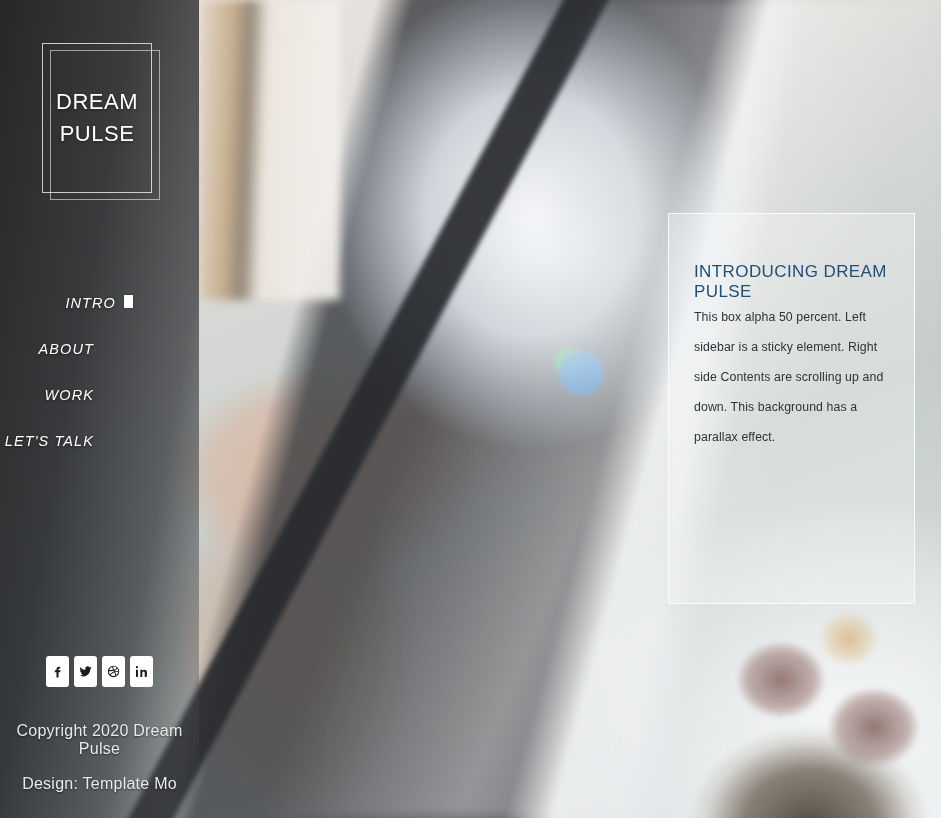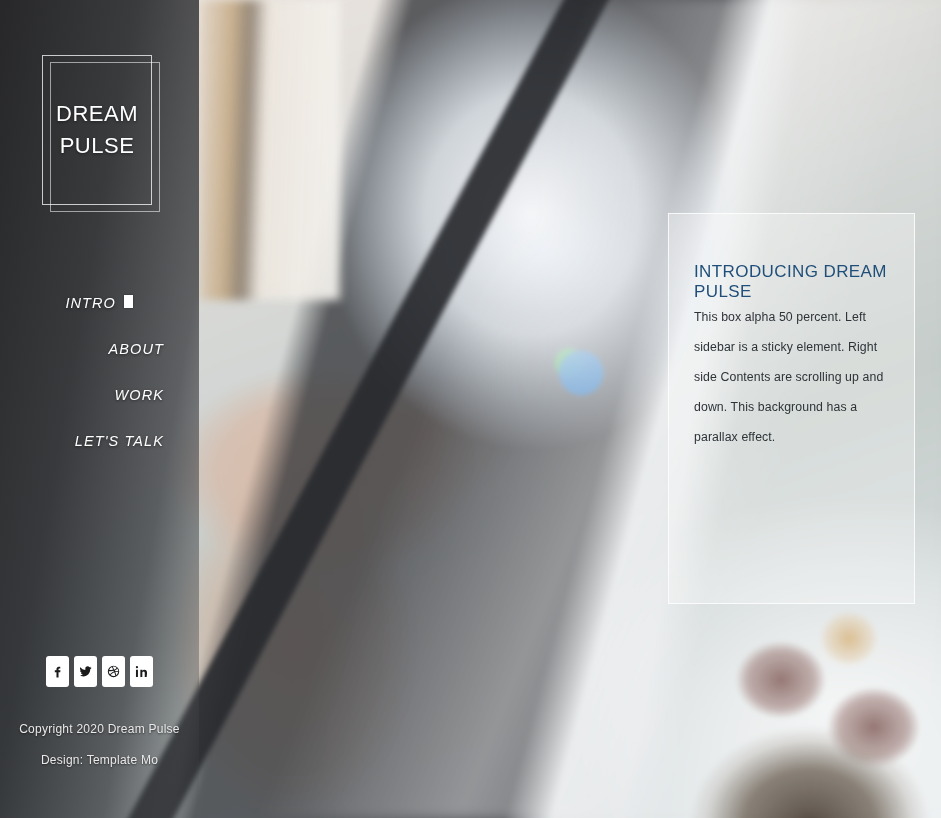--- a/index.html
+++ b/index.html
@@ -62,42 +62,42 @@
   }
 
   
   .sidebar {
     position:absolute; left:0; top:0; width:199px; height:818px;
     background:linear-gradient(100deg, rgba(22,23,25,.92) 0%, rgba(34,36,39,.88) 40%, rgba(52,54,58,.74) 72%, rgba(70,72,76,.40) 92%, rgba(80,82,86,0) 100%);
     z-index:5;
   }
 
   
-  .logo-wrap { position:absolute; left:42px; top:55px; width:118px; height:157px; }
+  .logo-wrap { position:absolute; left:42px; top:43px; width:118px; height:157px; }
   .logo-box-outer {
     position:absolute; left:8px; top:7px; width:110px; height:150px;
     border:1px solid rgba(255,255,255,.55);
   }
   .logo-box-inner {
     position:absolute; left:0; top:0; width:110px; height:150px;
     border:1px solid rgba(255,255,255,.75);
   }
   .logo-text {
     position:absolute; left:0; top:0; width:110px; height:150px;
     display:flex; flex-direction:column; align-items:center; justify-content:center;
     color:#fff; font-size:22px; letter-spacing:.5px; line-height:1.45;
     font-weight:400; text-align:center; text-shadow:0 1px 3px rgba(0,0,0,.45);
   }
 
   
   .nav { position:absolute; left:0; top:290px; width:199px;font-style:italic; }
   .nav-item {
     position:relative; display:block;
     height:46px; line-height:26px;
-    padding-right:35px;
+    padding-right:105px;
     text-align:right;
     color:#fff; font-size:14.5px; letter-spacing:1.1px;
     text-decoration:none; text-shadow:0 1px 3px rgba(0,0,0,.55);
     cursor:pointer;
   }
   .nav-item.active { padding-right:83px; }
   .nav-dot {
     position:absolute; right:66px; top:5px;
     width:9px; height:13px; background:#fff;
     box-shadow:0 0 2px rgba(0,0,0,.4);
@@ -108,21 +108,21 @@
   .social {
     width:23px; height:31px; background:#fff; border-radius:3px;
     display:flex; align-items:center; justify-content:center;
     cursor:pointer;
   }
   .social svg { width:13px; height:13px; fill:#1b1b1b; }
 
   
   .footer { position:absolute; left:0; top:722px; width:199px; text-align:center; }
   .footer p {
-    color:#e9e9e9; font-size:12px; letter-spacing:.25px;
+    color:#e9e9e9; font-size:16px; letter-spacing:.25px;
     margin-bottom:17px; text-shadow:0 1px 2px rgba(0,0,0,.55);
   }
 
   
   .content-box {
     position:absolute; left:668px; top:213px; width:247px; height:391px;
     background:rgba(255,255,255,.30);
     border:1px solid rgba(255,255,255,.80);
     padding:48px 24px 0 25px;
     z-index:4;

